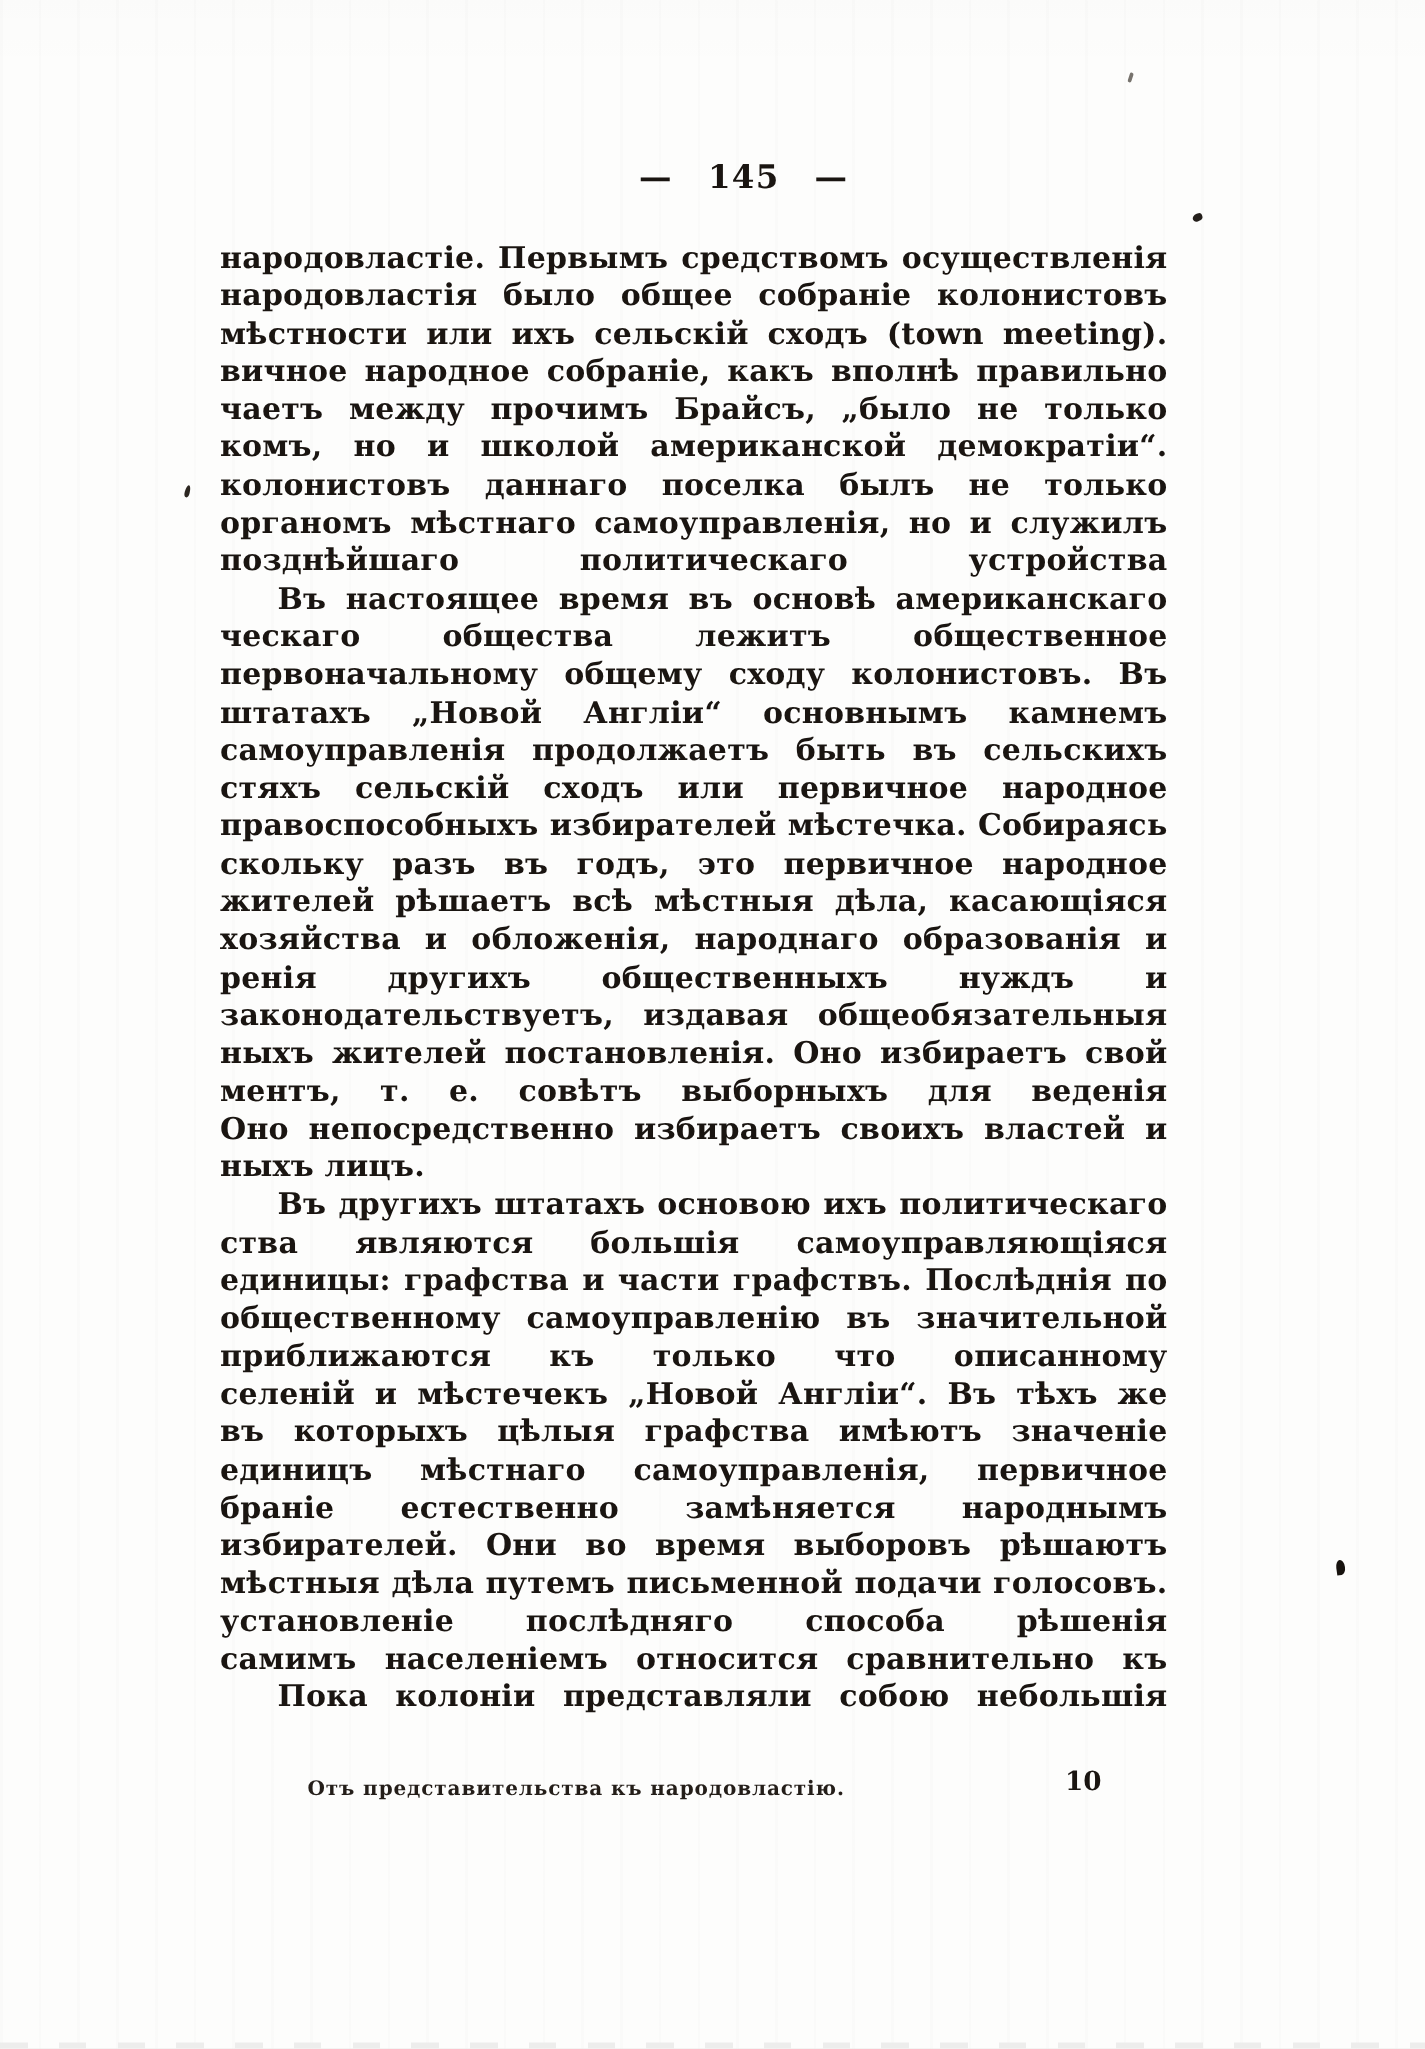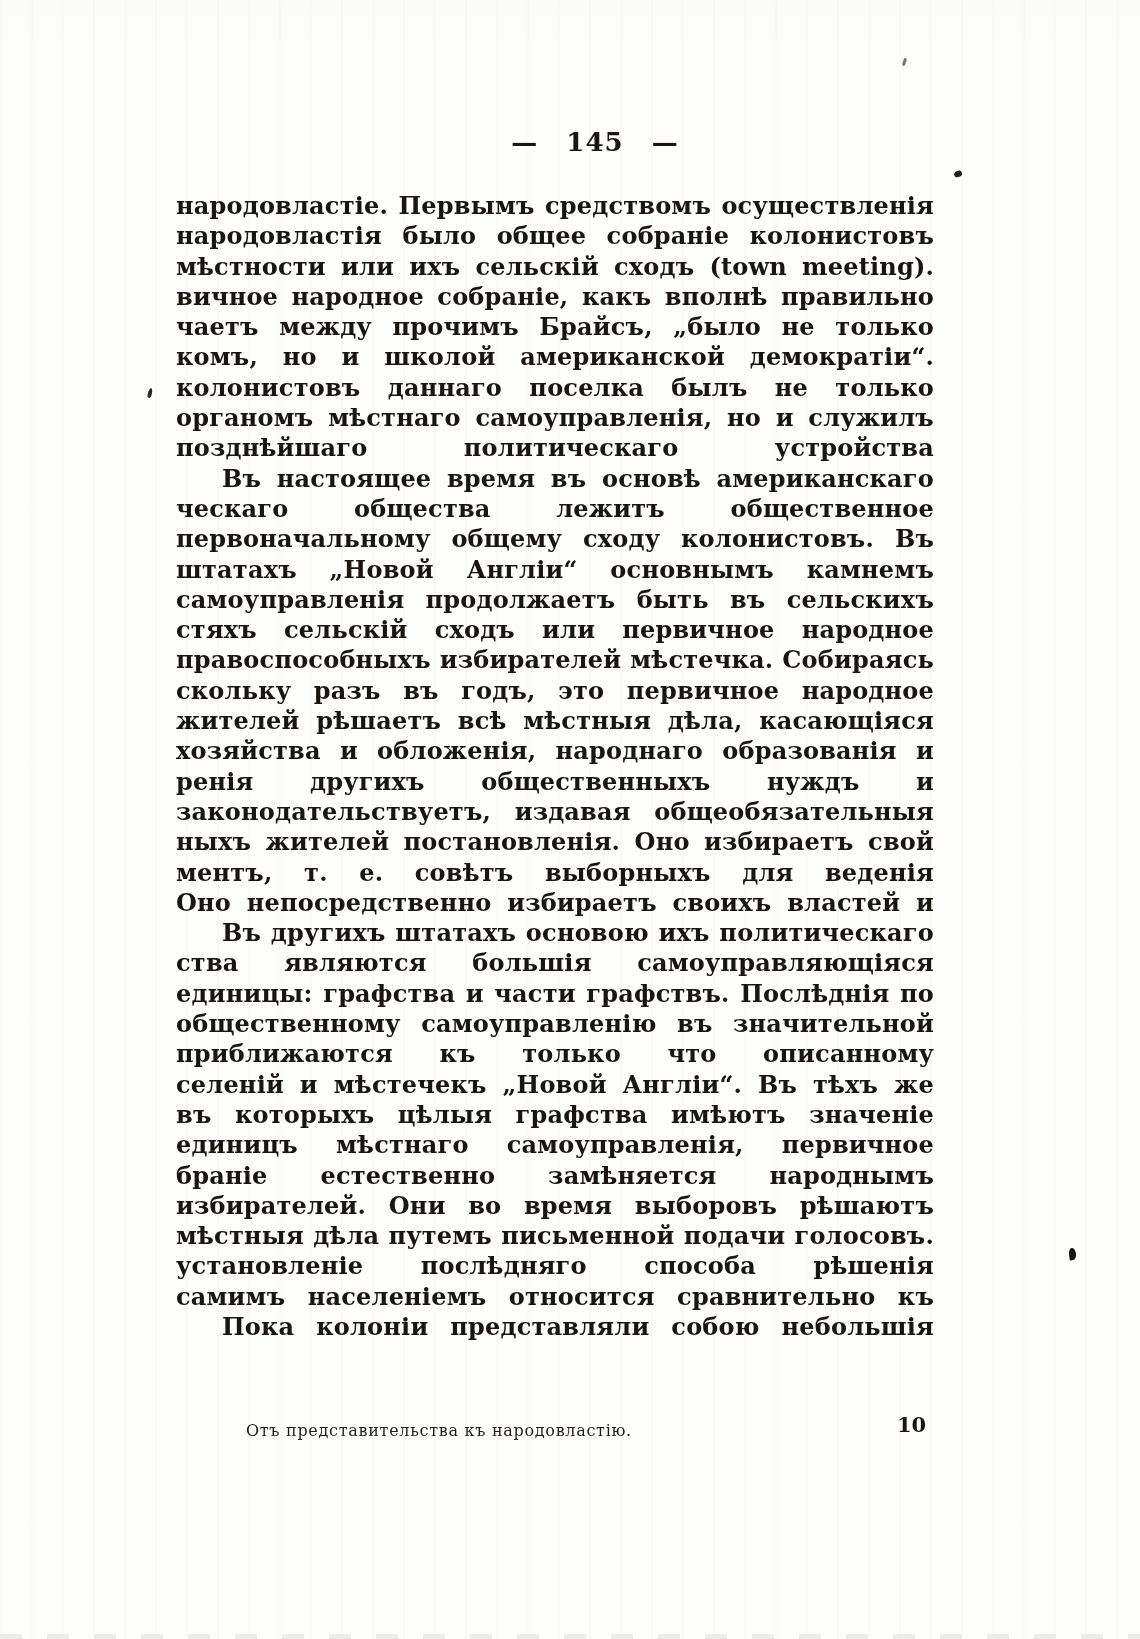--- a/index.html
+++ b/index.html
@@ -31,25 +31,25 @@
     height:30.3px;line-height:30.3px;
     text-align:justify;
     text-align-last:justify;
     overflow:hidden;
     white-space:normal;
   }
   .line.indent{text-indent:46px;}
   .line.end{text-align-last:left;}
   .footer-title{
     position:absolute;left:246px;top:1421px;
-    font-size:16px;font-weight:400;letter-spacing:0.7px;
+    font-size:16px;font-weight:700;letter-spacing:0.7px;
     color:#241e19;
   }
   .footer-num{
-    position:absolute;left:897px;top:1412px;
+    position:absolute;left:852px;top:1412px;
     font-size:21px;font-weight:700;
   }
   .speck{position:absolute;background:#241f1b;}
   .speck.s1{left:954px;top:171px;width:8px;height:6px;border-radius:60% 40% 50% 50%;transform:rotate(-20deg);}
   .speck.s2{left:148px;top:388px;width:4px;height:10px;border-radius:50% 50% 50% 50%/60% 60% 40% 40%;transform:rotate(14deg);background:#2c2620;}
   .speck.s3{left:1069px;top:1248px;width:7px;height:12px;border-radius:50% 50% 50% 0;transform:rotate(-8deg);background:#17120e;}
   .speck.s4{left:903px;top:58px;width:3px;height:8px;border-radius:2px;transform:rotate(18deg);background:#4a443e;opacity:.75;}
   .edge-dashes{
     position:absolute;left:0;bottom:0;width:1140px;height:5px;
     background:repeating-linear-gradient(90deg,#ededec 0 22px, rgba(0,0,0,0) 22px 47px);
@@ -86,20 +86,21 @@
     <div class="line">стяхъ сельскій сходъ или первичное народное собраніе всѣхъ</div>
     <div class="line">правоспособныхъ избирателей мѣстечка. Собираясь по нѣ-</div>
     <div class="line">скольку разъ въ годъ, это первичное народное собраніе</div>
     <div class="line">жителей рѣшаетъ всѣ мѣстныя дѣла, касающіяся мѣстнаго</div>
     <div class="line">хозяйства и обложенія, народнаго образованія и удовлетво-</div>
     <div class="line">ренія другихъ общественныхъ нуждъ и потребностей. Оно</div>
     <div class="line">законодательствуетъ, издавая общеобязательныя для мѣст-</div>
     <div class="line">ныхъ жителей постановленія. Оно избираетъ свой парла-</div>
     <div class="line">ментъ, т. е. совѣтъ выборныхъ для веденія текущихъ дѣлъ.</div>
     <div class="line">Оно непосредственно избираетъ своихъ властей и должност-</div>
+    <div class="line end">ныхъ лицъ.</div>
 
     <div class="line indent">Въ другихъ штатахъ основою ихъ политическаго устрой-</div>
     <div class="line">ства являются большія самоуправляющіяся общественныя</div>
     <div class="line">единицы: графства и части графствъ. Послѣднія по своему</div>
     <div class="line">общественному самоуправленію въ значительной степени</div>
     <div class="line">приближаются къ только что описанному самоуправленію</div>
     <div class="line">селеній и мѣстечекъ „Новой Англіи“. Въ тѣхъ же штатахъ,</div>
     <div class="line">въ которыхъ цѣлыя графства имѣютъ значеніе главныхъ</div>
     <div class="line">единицъ мѣстнаго самоуправленія, первичное народное со-</div>
     <div class="line">браніе естественно замѣняется народнымъ голосованіемъ</div>

